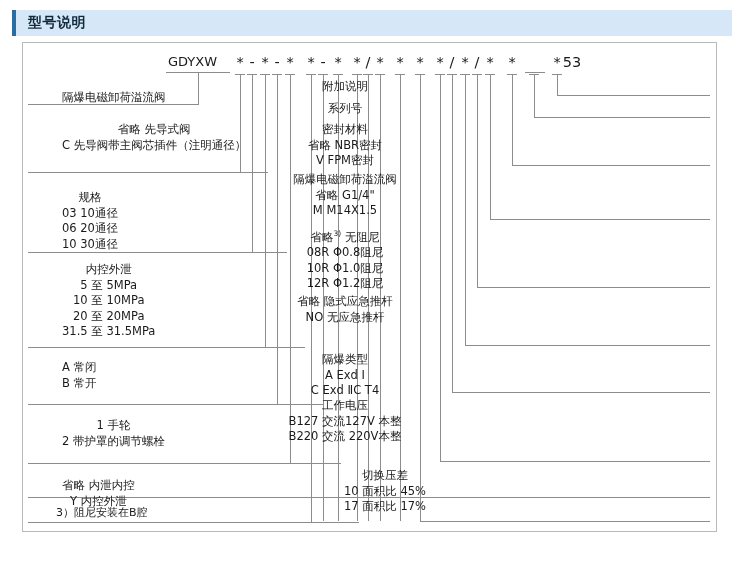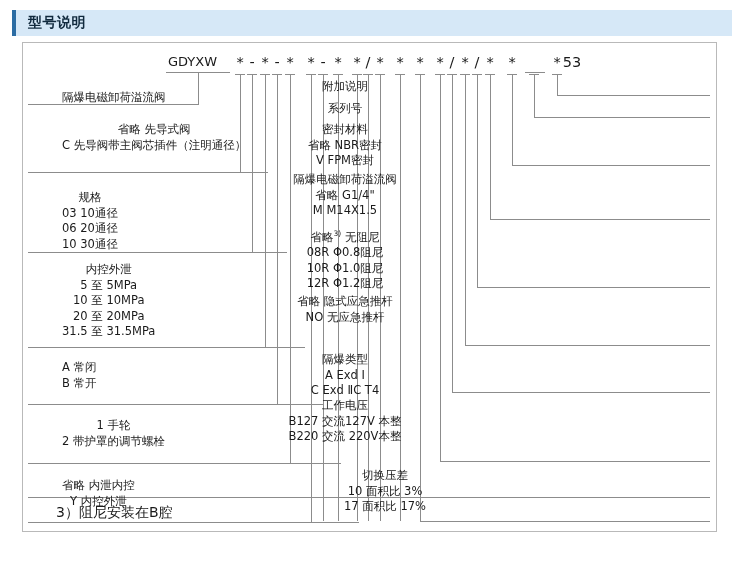--- a/index.html
+++ b/index.html
@@ -226,22 +226,22 @@
         <span class="ln">A           Exd Ⅰ</span>
         <span class="ln">C   Exd ⅡC T4</span>
       </div>
       <div class="blk rgt" style="left: 0px; width: 690px; top: 398px;">
         <span class="ln">工作电压</span>
         <span class="ln">B127   交流127V 本整</span>
         <span class="ln">B220   交流 220V本整</span>
       </div>
       <div class="blk rgt" style="left: 8px; width: 690px; top: 468px; margin-left: 32px;">
         <span class="ln">切换压差</span>
-        <span class="ln">10     面积比  3%</span>
+        <span class="ln">10     面积比  45%</span>
         <span class="ln">17     面积比  17%</span>
       </div>
     </div>
 
-  <div class="blk lft" id="footnote" style="left:28px;top:505px;font-size:14px;">3）阻尼安装在B腔</div>
+  <div class="blk lft" id="footnote" style="left:28px;top:505px;font-size:11px;">3）阻尼安装在B腔</div>
 
 <div class="ul" style="left: 166px; top: 72px; width: 64px;"></div>
     <div class="ul" style="left: 525px; top: 72px; width: 20px;"></div>
   </div>
 
 </body></html>

